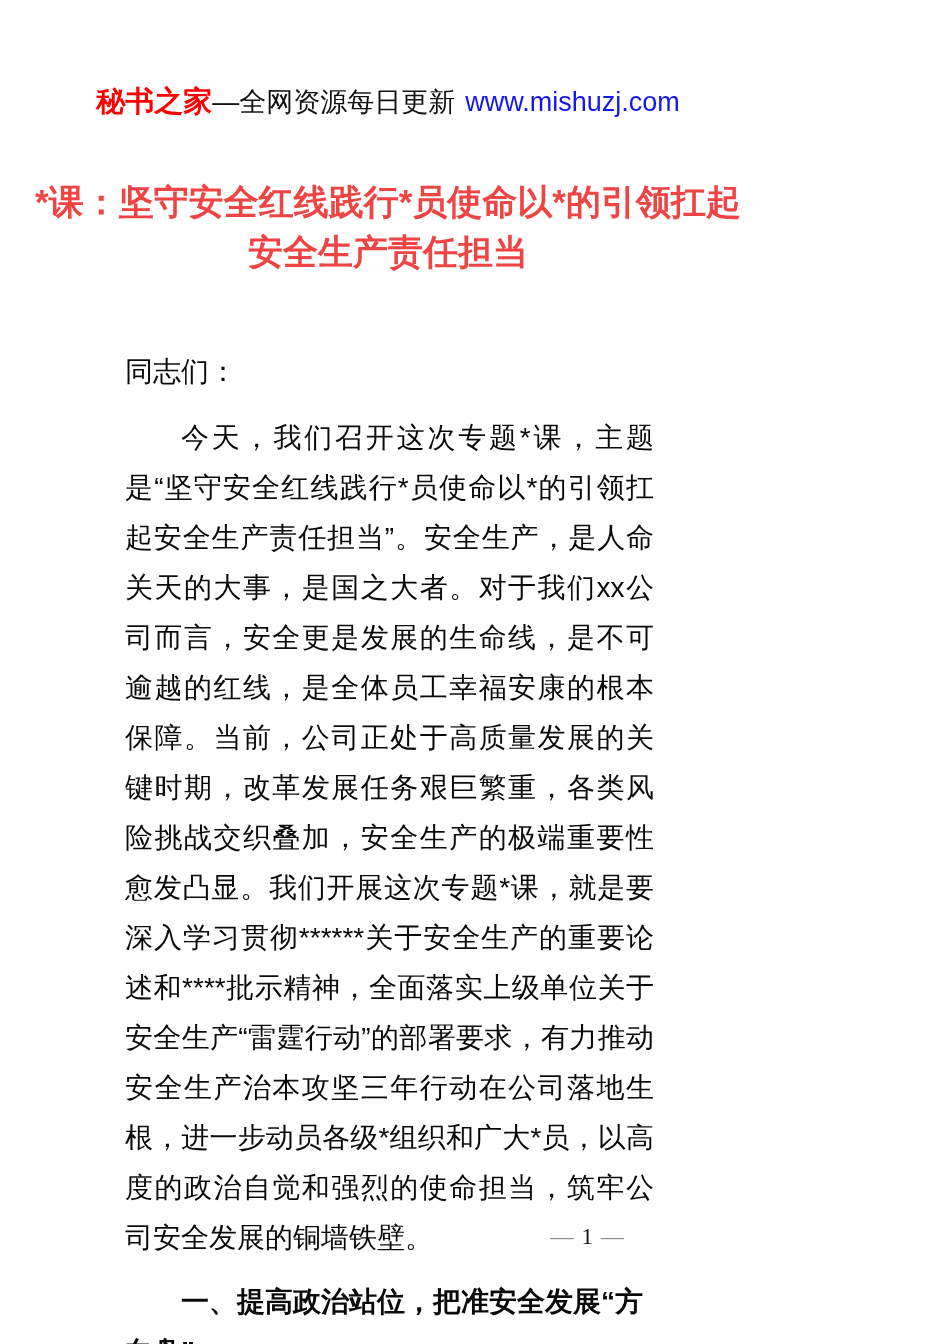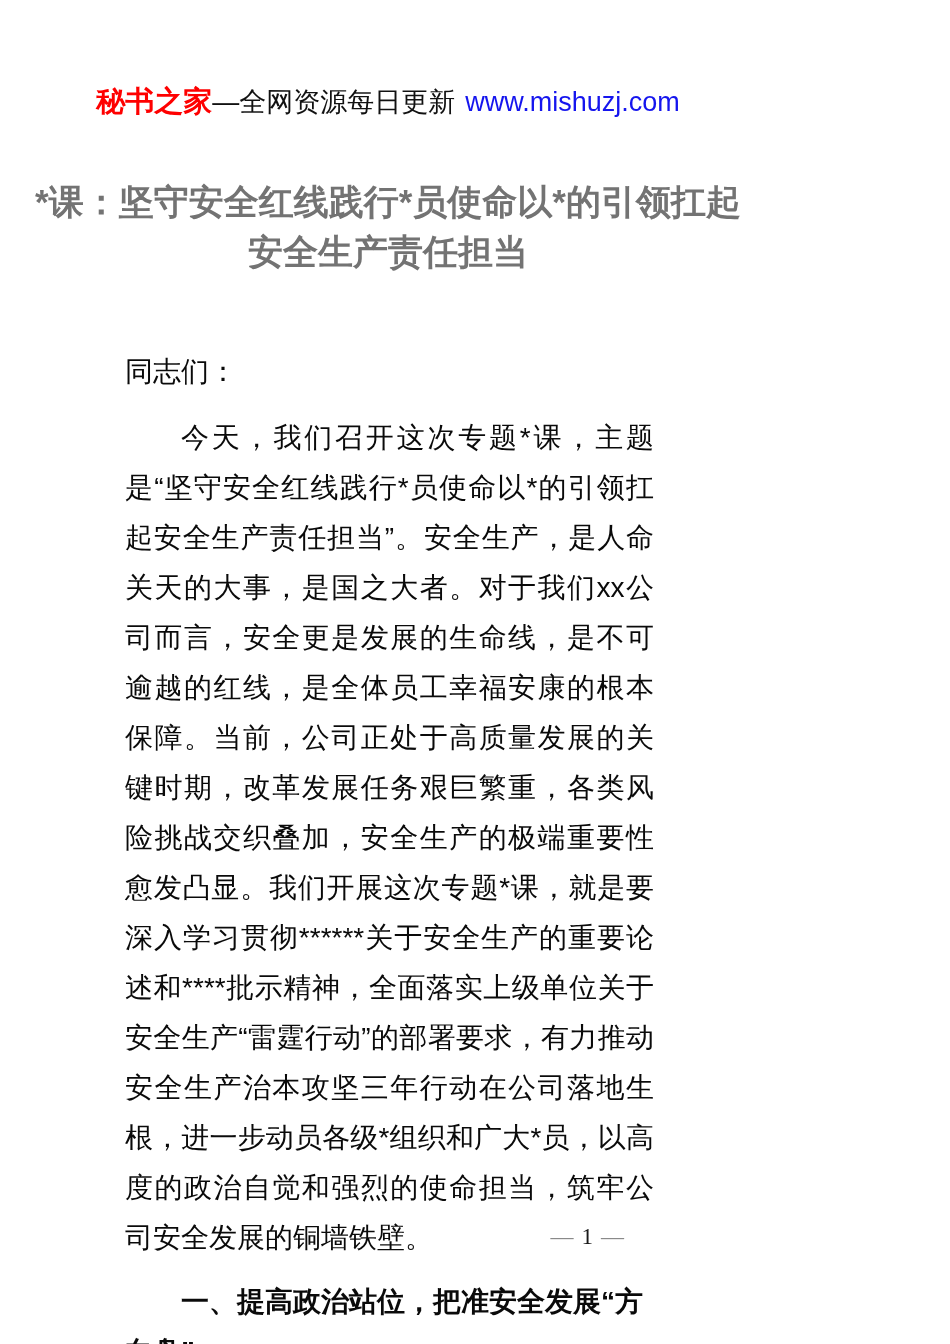--- a/index.html
+++ b/index.html
@@ -35,21 +35,21 @@
     color: #1515ee;
     margin-left: 10px;
   }
   h1.doc-title {
     margin: 58px auto 0 auto;
     max-width: 720px;
     text-align: center;
     font-size: 35px;
     line-height: 50px;
     font-weight: bold;
-    color: #737373;
+    color: #ef4444;
   }
   .doc-body {
     margin: 0 122px 0 125px;
     font-size: 28px;
     line-height: 50px;
   }
   .salutation {
     margin: 70px 0 0 0;
   }
   .para {

